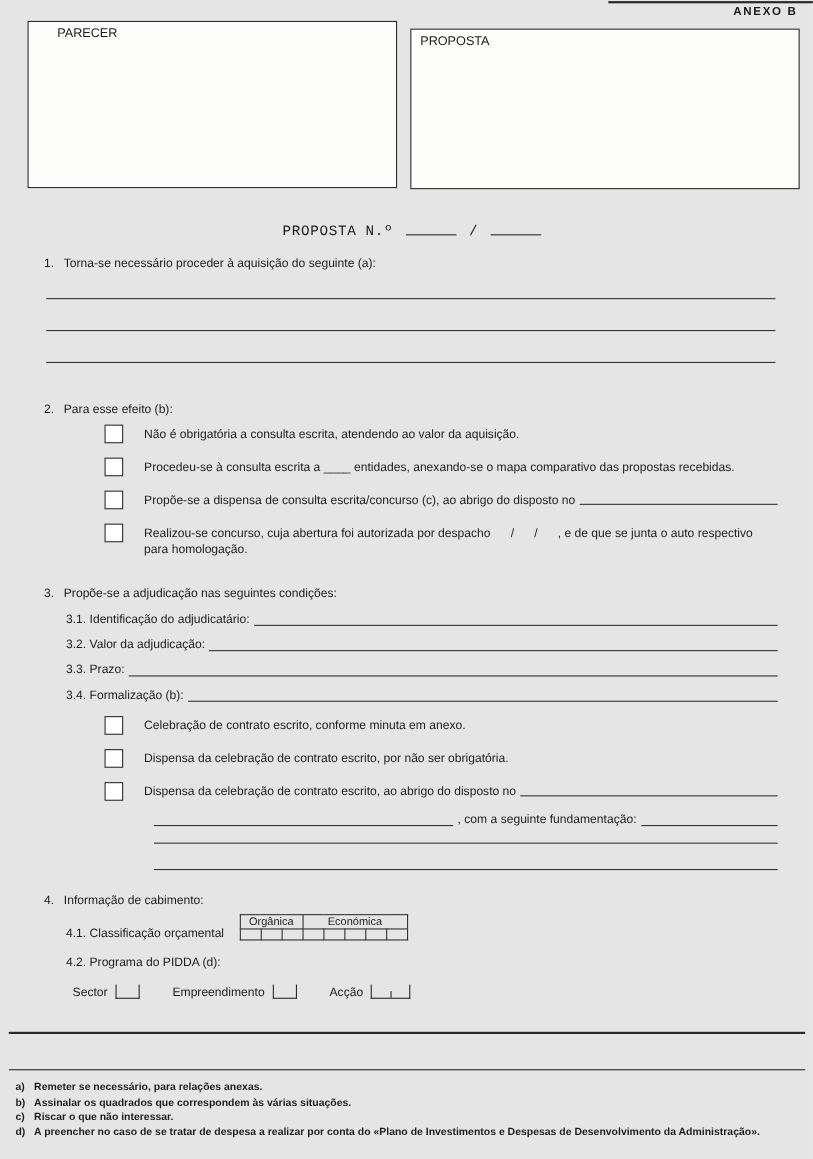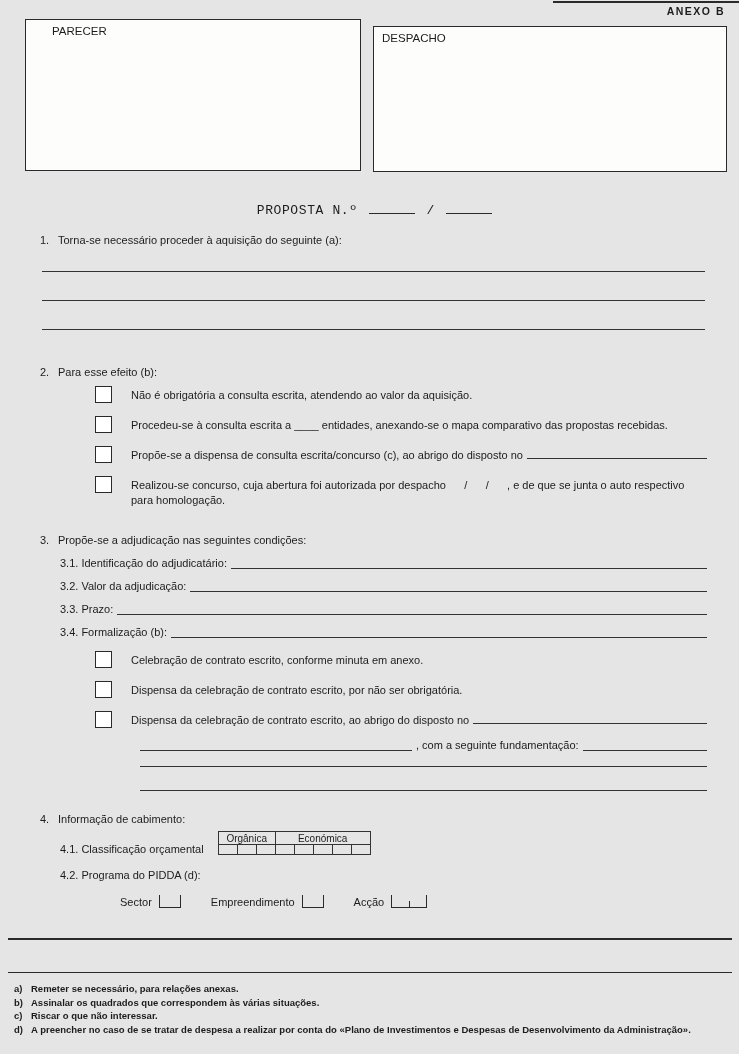--- a/index.html
+++ b/index.html
@@ -36,21 +36,21 @@
   .lead-line { flex:0 0 272px; border-bottom:1px solid #333; height:13px; margin-right:4px; }
   .full-line { margin-left:115px; margin-right:20px; border-bottom:1px solid #333; }
   .full-line.l1 { height:16px; }
   .full-line.l2 { height:24px; }
   .mt-item4 { margin-top:22px; }
   .row41 { display:flex; align-items:flex-end; margin-left:35px; margin-top:6px; }
   .class-table { border-collapse:collapse; margin-left:14px; font-size:10px; }
   .class-table td { border:1px solid #333; text-align:center; padding:0 2px; height:13px; }
   .class-table tr.cells td { width:19px; height:10px; padding:0; }
   .row42 { margin-left:35px; margin-top:14px; }
-  .pidda-row { display:flex; align-items:flex-end; margin-left:95px; margin-top:14px; }
+  .pidda-row { display:flex; align-items:flex-end; margin-left:41px; margin-top:14px; }
   .pbox { width:22px; height:13px; border:1.5px solid #2a2a2a; border-top:none; margin-left:7px; position:relative; }
   .pbox.double { width:36px; }
   .pbox .mid-tick { position:absolute; left:50%; bottom:0; width:0; height:6px; border-left:1px solid #2a2a2a; }
   .plabel { margin-left:30px; }
   .plabel.firstp { margin-left:0; }
   .hr1 { margin-top:30px; margin-left:-17px; margin-right:-5px; border-top:2px solid #2a2a2a; }
   .hr2 { margin-top:32px; margin-left:-17px; margin-right:-5px; border-top:1px solid #2a2a2a; }
   .footnotes { margin-top:9px; margin-left:-11px; font-size:9.5px; font-weight:bold; }
   .fn { display:flex; line-height:13.5px; }
   .fn-marker { flex:0 0 17px; }
@@ -61,21 +61,21 @@
 <div class="page">
 
   <div class="top-rule"></div>
   <div class="anexo">ANEXO  B</div>
 
   <div class="boxes">
     <div class="box box-parecer">
       <span>PARECER</span>
     </div>
     <div class="box box-despacho">
-      <span>DESPACHO</span>
+      <span>PROPOSTA</span>
     </div>
   </div>
 
   <div class="proposta">
     <span>PROPOSTA   N.º</span>
     <span class="blank"></span>
     <span>/</span>
     <span class="blank"></span>
   </div>
 

